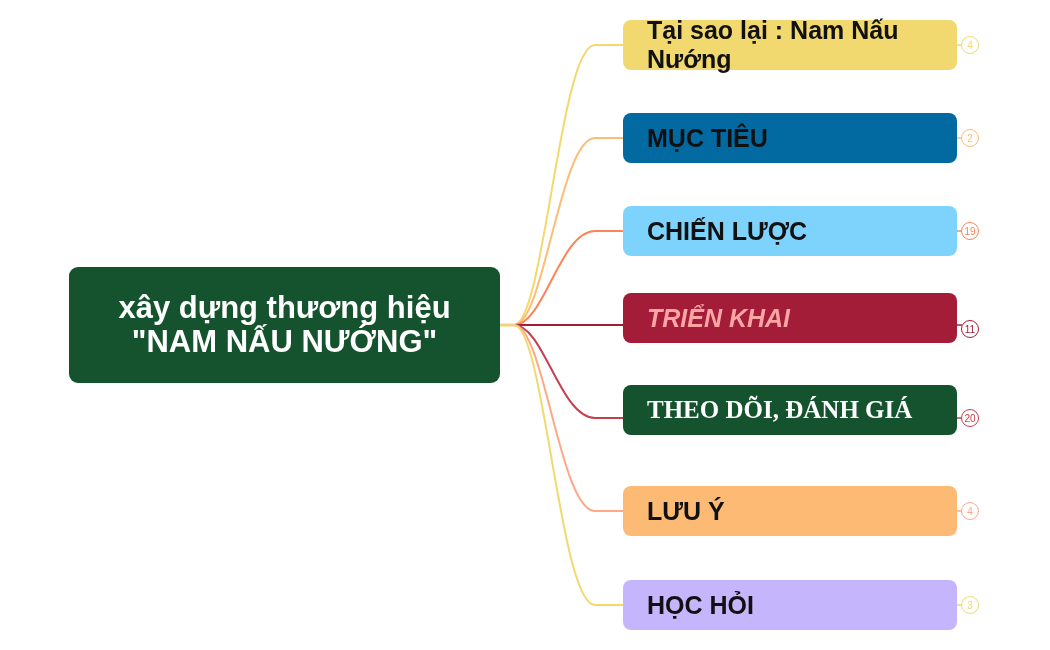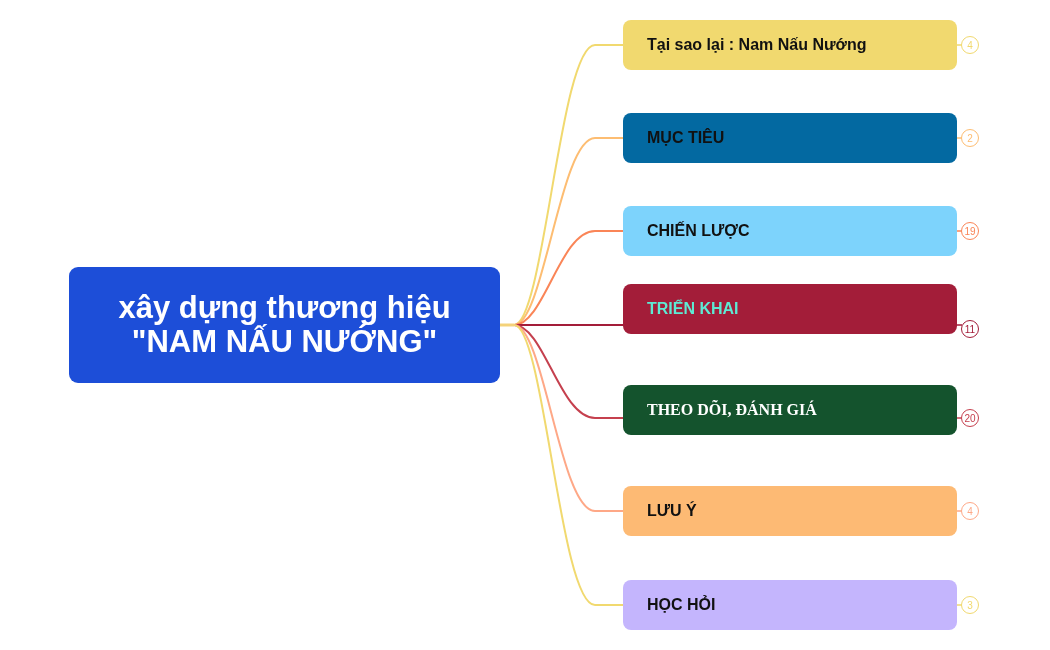--- a/index.html
+++ b/index.html
@@ -1,28 +1,28 @@
 <!DOCTYPE html>
 <html><head>
 <meta charset="utf-8">
 <style>
   html, body { margin:0; padding:0; background:#ffffff; }
   body { width:1050px; height:650px; position:relative; overflow:hidden; font-family:"Liberation Sans", "DejaVu Sans", sans-serif; }
   #canvas { position:absolute; left:0; top:0; width:1050px; height:650px; }
   .root {
     position:absolute; left:69px; top:267px; width:431px; height:116px;
-    background:#1d4ed8; border-radius:9px;
+    background:#14532d; border-radius:9px;
     display:flex; align-items:center; justify-content:center; text-align:center;
     color:#ffffff; font-weight:bold; font-size:31px; line-height:34px;
   }
   .root-text { white-space:pre-line; }
   .branch {
     position:absolute; left:623px; width:334px; height:50px; border-radius:8px;
     display:flex; align-items:center; box-sizing:border-box; padding-left:24px;
-    font-weight:bold; font-size:16px;
+    font-weight:bold; font-size:25px;
   }
   .badge {
     position:absolute; width:18px; height:18px; border-radius:50%;
     box-sizing:border-box; border:1.5px solid; background:#fff;
     font-size:10px; display:flex; align-items:center; justify-content:center;
   }
   svg { position:absolute; left:0; top:0; }
 </style>
 </head>
 <body>
@@ -53,21 +53,21 @@
 
   <div class="branch" style="top: 20px; background: rgb(241, 217, 111); color: rgb(17, 17, 17);">
     <span>Tại sao lại  : Nam Nấu Nướng</span>
   </div>
   <div class="branch" style="top: 113px; background: #0369a1; color: rgb(17, 17, 17);">
     <span>MỤC TIÊU</span>
   </div>
   <div class="branch" style="top: 206px; background: #7dd3fc; color: rgb(17, 17, 17);">
     <span>CHIẾN LƯỢC</span>
   </div>
-  <div class="branch" style="top: 284px; background: rgb(163, 29, 57); color: #5eead4;">
+  <div class="branch" style="top: 293px; background: rgb(163, 29, 57); color: #fca5a5; font-style: italic;">
     <span>TRIỂN KHAI</span>
   </div>
   <div class="branch" style="top: 385px; background: #14532d; color: rgb(255, 255, 255); font-family: Liberation Serif, serif;">
     <span>THEO DÕI, ĐÁNH GIÁ</span>
   </div>
   <div class="branch" style="top: 486px; background: #fdba74; color: rgb(17, 17, 17);">
     <span>LƯU Ý</span>
   </div>
   <div class="branch" style="top: 580px; background: #c4b5fd; color: rgb(17, 17, 17);">
     <span>HỌC HỎI</span>

